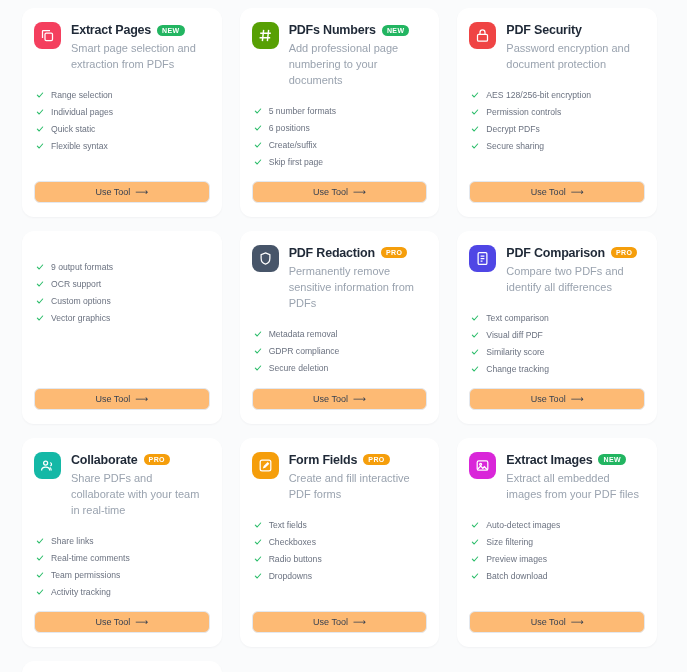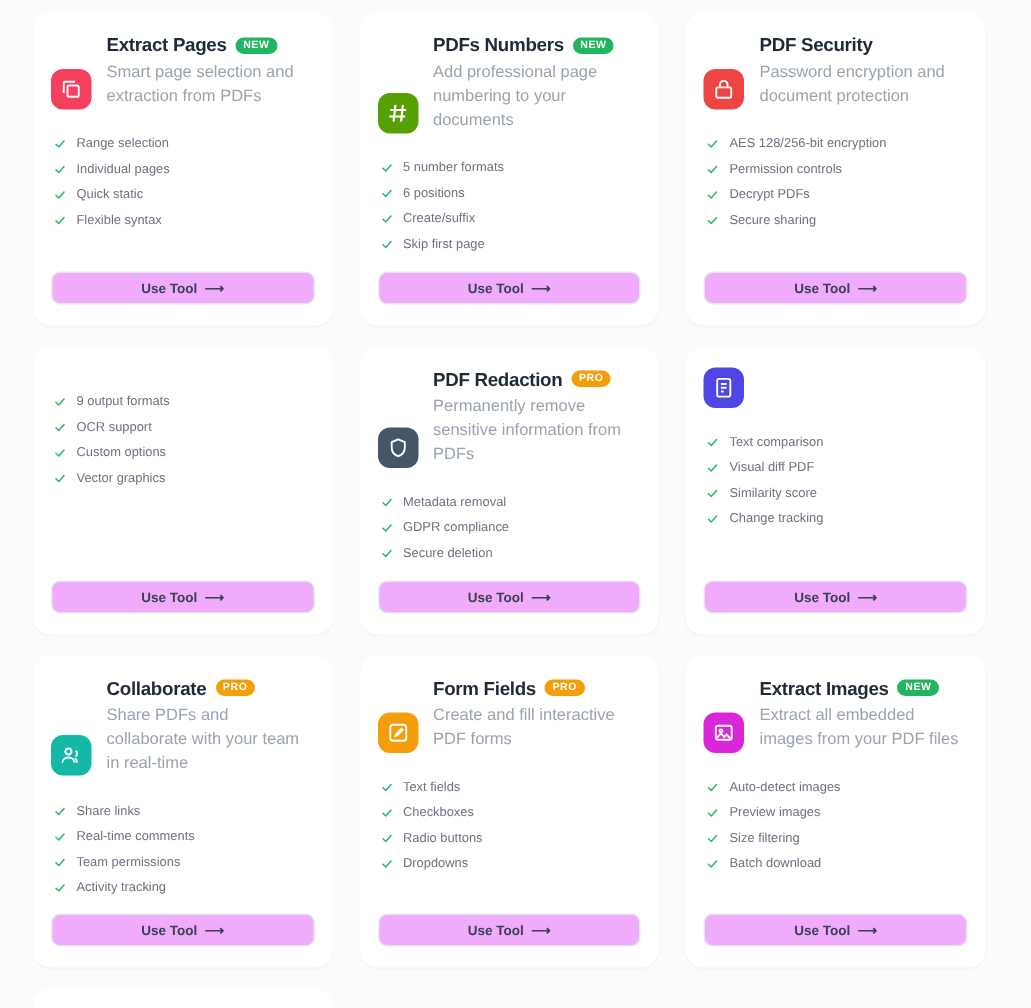--- a/index.html
+++ b/index.html
@@ -17,21 +17,21 @@
     padding: 8px 30px 8px 22px;
   }
   .card {
     background: #ffffff;
     border-radius: 12px;
     padding: 14px 12px 14px 12px;
     display: flex;
     flex-direction: column;
     box-shadow: 0 1px 2px rgba(16,24,40,0.04);
   }
-  .card-head { display: flex; gap: 10px; align-items: flex-end; }
+  .card-head { display: flex; gap: 10px; align-items: flex-start; }
   .tile {
     width: 27px; height: 27px; min-width: 27px;
     border-radius: 8px;
     display: flex; align-items: center; justify-content: center;
     color: #fff;
   }
   .tile svg { width: 15px; height: 15px; display: block; }
   .head-text { flex: 1; min-width: 0; padding-top: 1px; }
   .title-row { display: flex; align-items: center; gap: 6px; }
   .tool-title {
@@ -44,32 +44,32 @@
     line-height: 1;
   }
   .badge.new { background: #22b561; }
   .badge.pro { background: #f59e0b; }
   .tool-desc {
     font-size: 11px; color: #9aa3af; line-height: 1.45;
     margin-top: 4px; padding-right: 6px;
   }
   .features { list-style: none; margin-top: 14px; flex: 1; }
   .features li {
-    display: flex; align-items: flex-end; gap: 7px;
+    display: flex; align-items: center; gap: 7px;
     font-size: 8.6px; color: #6b7280; padding: 3.5px 0 3.5px 2px;
   }
   .check { width: 8px; height: 8px; min-width: 8px; display: block; color: #2bbd6a; }
   .use-btn {
     margin-top: 10px;
     border: 1px solid #e3e8ef;
     border-radius: 6px;
-    background: #f0abfc;
+    background: #fdba74;
     height: 22px;
     display: flex; align-items: center; justify-content: center; gap: 5px;
-    font-size: 9px; font-weight: bold; color: #374151;
+    font-size: 9px; font-weight: normal; color: #374151;
     font-family: "Liberation Sans", sans-serif;
     cursor: pointer;
   }
   .use-btn .arw { font-size: 9px; color: #374151; }
 </style>
 </head>
 <body>
 
 <div id="grid">
     <div class="card">
@@ -284,20 +284,27 @@
       </button>
     </div>
     <div class="card">
       <div class="card-head">
         <div class="tile" style="background:#4f46e5">
           <svg viewBox="0 0 24 24" fill="none" stroke="currentColor" stroke-width="2">
             <rect x="5" y="2.5" width="14" height="19" rx="2"></rect>
             <path d="M9 8h6M9 12h6M9 16h3"></path>
           </svg>
         </div>
+        <div class="head-text">
+          <div class="title-row">
+            <span class="tool-title">PDF Comparison</span>
+            <span class="badge pro">PRO</span>
+          </div>
+          <div class="tool-desc">Compare two PDFs and identify all differences</div>
+        </div>
       </div>
       <ul class="features">
         <li>
           <span class="check"><svg viewBox="0 0 24 24" fill="none" stroke="currentColor" stroke-width="3.2" stroke-linecap="round" stroke-linejoin="round">
               <path d="M4 12.5l5.5 5.5L20 6"></path>
             </svg></span>
           <span>Text comparison</span>
         </li>
         <li>
           <span class="check"><svg viewBox="0 0 24 24" fill="none" stroke="currentColor" stroke-width="3.2" stroke-linecap="round" stroke-linejoin="round">
@@ -439,27 +446,27 @@
         <li>
           <span class="check"><svg viewBox="0 0 24 24" fill="none" stroke="currentColor" stroke-width="3.2" stroke-linecap="round" stroke-linejoin="round">
               <path d="M4 12.5l5.5 5.5L20 6"></path>
             </svg></span>
           <span>Auto-detect images</span>
         </li>
         <li>
           <span class="check"><svg viewBox="0 0 24 24" fill="none" stroke="currentColor" stroke-width="3.2" stroke-linecap="round" stroke-linejoin="round">
               <path d="M4 12.5l5.5 5.5L20 6"></path>
             </svg></span>
+          <span>Size filtering</span>
+        </li>
+        <li>
+          <span class="check"><svg viewBox="0 0 24 24" fill="none" stroke="currentColor" stroke-width="3.2" stroke-linecap="round" stroke-linejoin="round">
+              <path d="M4 12.5l5.5 5.5L20 6"></path>
+            </svg></span>
           <span>Preview images</span>
-        </li>
-        <li>
-          <span class="check"><svg viewBox="0 0 24 24" fill="none" stroke="currentColor" stroke-width="3.2" stroke-linecap="round" stroke-linejoin="round">
-              <path d="M4 12.5l5.5 5.5L20 6"></path>
-            </svg></span>
-          <span>Size filtering</span>
         </li>
         <li>
           <span class="check"><svg viewBox="0 0 24 24" fill="none" stroke="currentColor" stroke-width="3.2" stroke-linecap="round" stroke-linejoin="round">
               <path d="M4 12.5l5.5 5.5L20 6"></path>
             </svg></span>
           <span>Batch download</span>
         </li>
       </ul>
       <button class="use-btn">
         <span>Use Tool</span>

